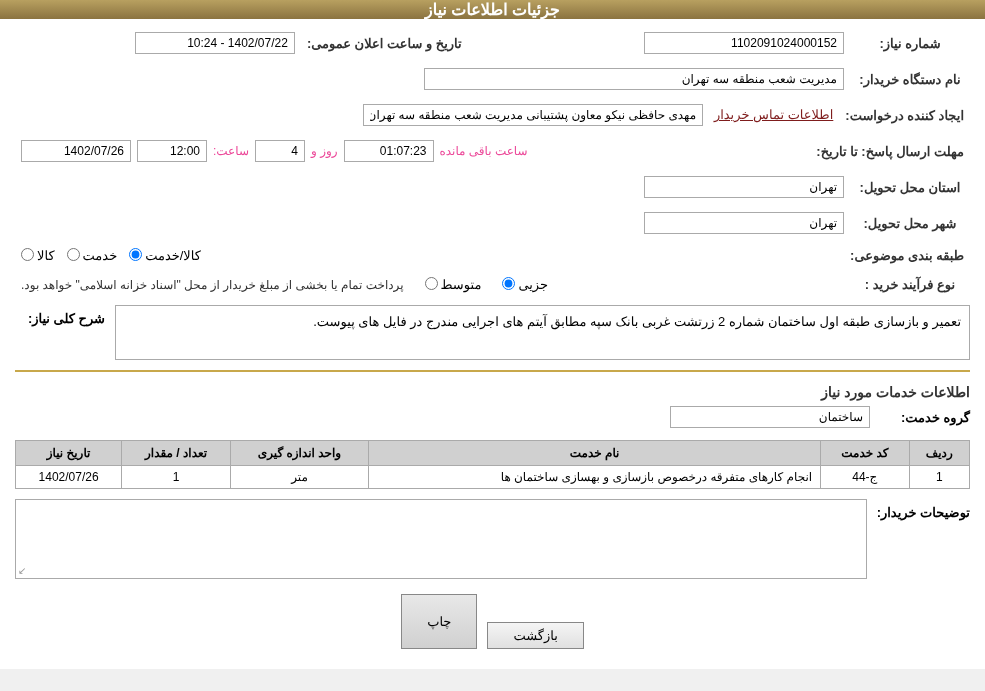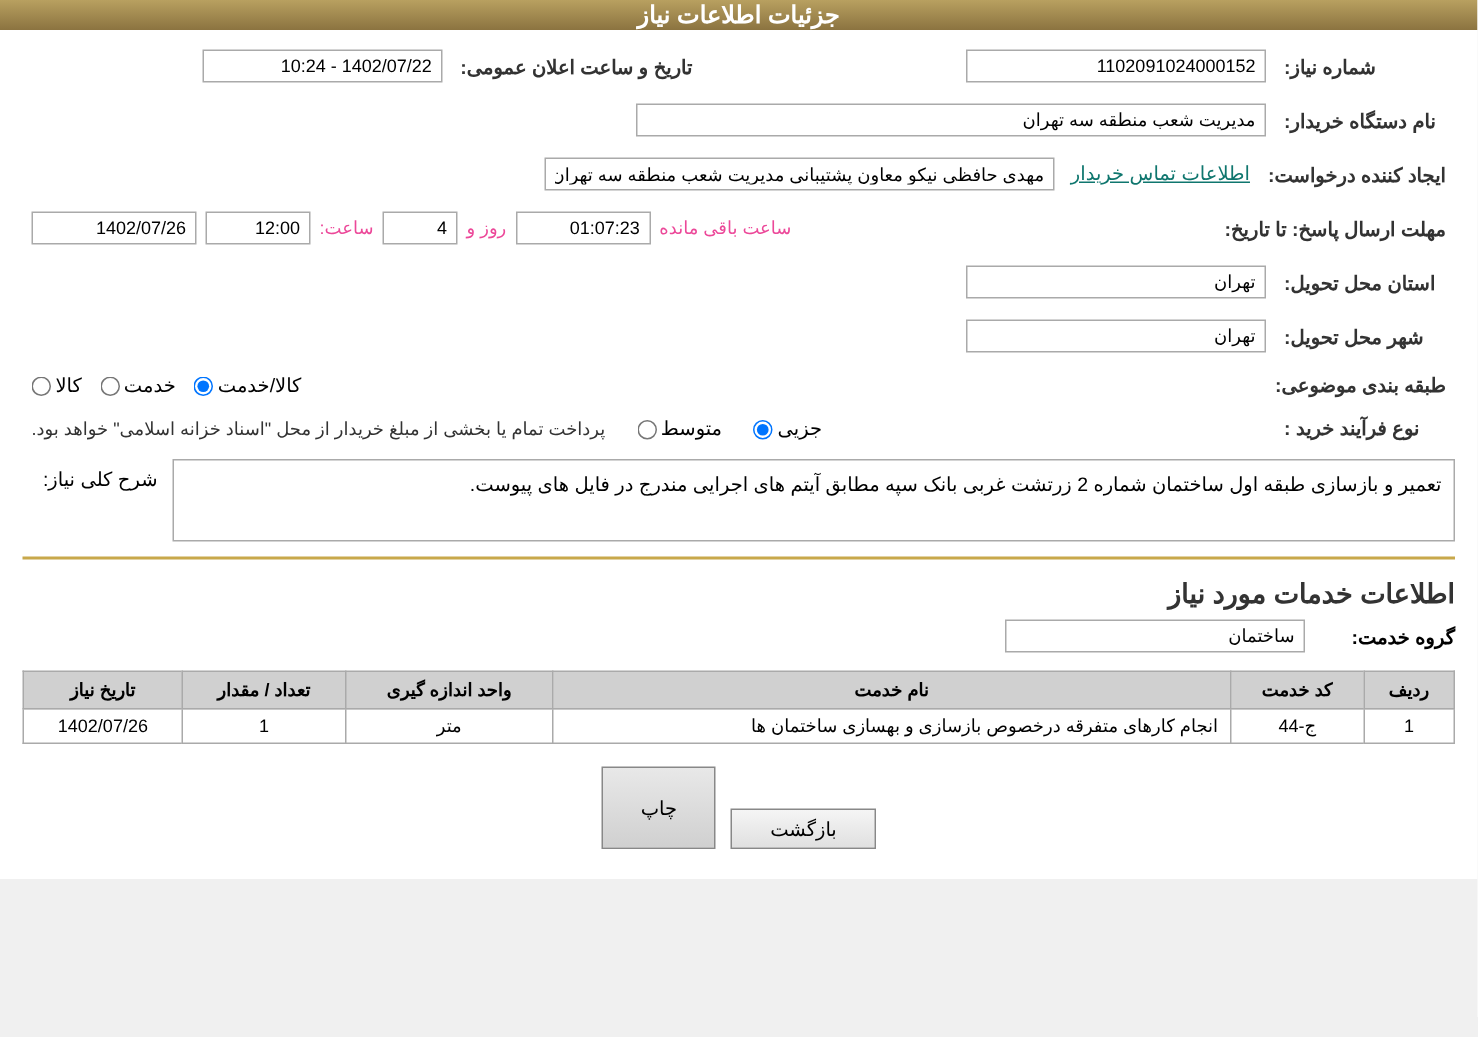--- a/index.html
+++ b/index.html
@@ -20,38 +20,38 @@
       text-align: center;
       font-size: 16px;
       font-weight: bold;
     }
     .main-content {
       padding: 10px 15px;
       background: #fff;
     }
     .section-title {
       font-weight: bold;
-      font-size: 18px;
+      font-size: 14px;
       margin: 12px 0 6px 0;
       color: #333;
     }
     
     .info-table {
       width: 100%;
       border-collapse: collapse;
       margin-bottom: 8px;
     }
     .info-table td {
       padding: 3px 6px;
       vertical-align: middle;
     }
     .label-cell {
       color: #333;
       font-weight: bold;
-      text-align: left;
+      text-align: center;
       white-space: nowrap;
       width: 120px;
     }
     .value-cell {
       text-align: right;
     }
     .input-field {
       border: 1px solid #aaa;
       background: #fff;
       padding: 3px 6px;
@@ -66,35 +66,35 @@
       align-items: center;
       gap: 6px;
       justify-content: flex-end;
     }
     .date-row .label-inline {
       font-size: 12px;
       color: #ec4899;
     }
 
     .link-text {
-      color: #0f766e;
+      color: #7f1d1d;
       text-decoration: underline;
       cursor: pointer;
     }
 
     
     .radio-group {
       display: flex;
       gap: 12px;
       align-items: center;
       justify-content: flex-end;
     }
     .radio-item {
       display: flex;
-      align-items: flex-end;
+      align-items: flex-start;
       gap: 3px;
     }
     .radio-item input { cursor: pointer; }
 
     
     .purchase-row {
       display: flex;
       align-items: center;
       gap: 21px;
       flex-direction: row-reverse;
@@ -337,21 +337,21 @@
         </td>
       </tr>
     </tbody>
       </table>
 
     <div style="margin: 10px 0;">
       <div style="display:flex; align-items:flex-start; gap:10px;">
         <div style="flex:1; border:1px solid #aaa; padding:8px; min-height:55px; background:#fff; font-size:13px; direction:rtl; text-align:right;">
           <span>تعمیر و بازسازی طبقه اول ساختمان شماره 2 زرتشت غربی بانک سپه مطابق آیتم های اجرایی مندرج در فایل های پیوست.</span>
         </div>
-        <div style="font-weight:normal; min-width:90px; text-align:right; padding-top:6px;">شرح کلی نیاز:</div>
+        <div style="font-weight:bold; min-width:90px; text-align:right; padding-top:6px;">شرح کلی نیاز:</div>
       </div>
     </div>
 
     <div class="section-separator"></div>
 
     <div class="section-title">اطلاعات خدمات مورد نیاز</div>
 
     <div class="group-service-row">
       <span class="group-service-label">گروه خدمت:</span>
       <input class="input-field" type="text" style="width: 200px;" value="ساختمان">
@@ -375,20 +375,26 @@
       <td>ج-44</td>
       <td class="service-name">انجام کارهای متفرقه درخصوص بازسازی و بهسازی ساختمان ها</td>
       <td>متر</td>
       <td>1</td>
       <td>1402/07/26</td>
     </tr>
           </tbody>
       </table>
     </div>
 
+    <div class="buyer-desc-section" style="margin-top:10px;">
+      <div class="buyer-desc-label">توضیحات خریدار:</div>
+      <div class="buyer-desc-box" style="flex:1; min-height:80px;">
+        <span class="resize-icon">↙</span>
+      </div>
+    </div>
 
     <div class="btn-row">
       <button class="btn btn-back">بازگشت</button>
       <button class="btn btn-print">چاپ</button>
     </div>
 
   </div>
 </div>
 
 </body></html>

